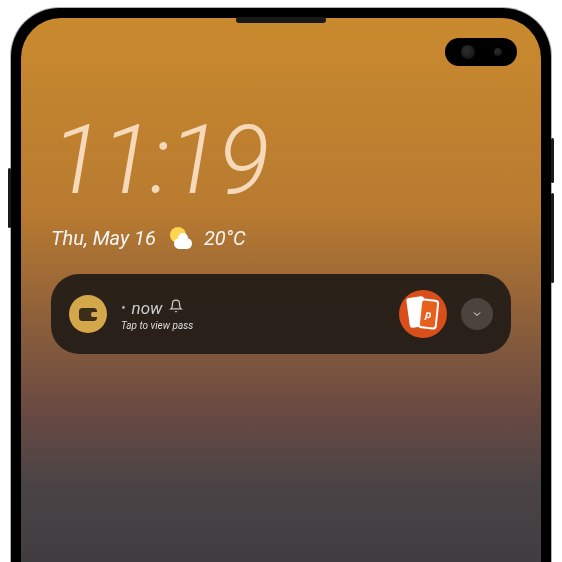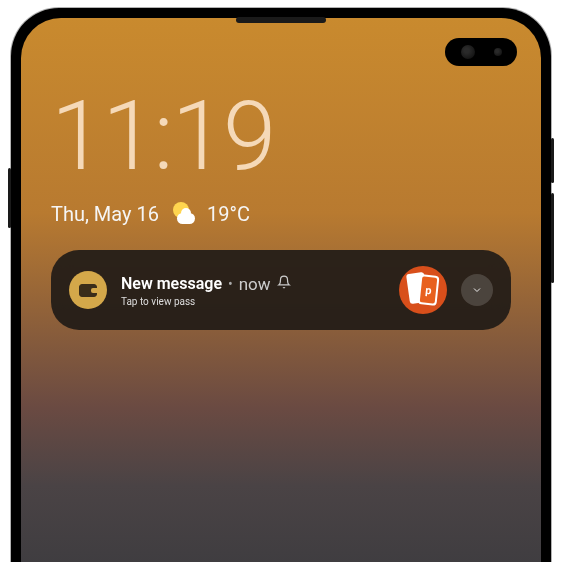--- a/index.html
+++ b/index.html
@@ -61,33 +61,35 @@
       left: 50%;
       transform: translateX(-50%);
       width: 90px;
       height: 6px;
       background: #1a1a1a;
       border-radius: 4px;
       z-index: 5;
     }
     .content {
       position: relative;
-      padding: 70px 30px 0 30px;
+      padding: 94px 30px 0 30px;
       color: #fff;
+      font-style: italic;
     }
     .clock {
       font-size: 96px;
       font-weight: 300;
       color: #f5d9b8;
       letter-spacing: -2px;
       line-height: 1;
       margin-bottom: 18px;
     }
     .date-row {
       display: flex;
+      align-items: center;
       gap: 12px;
       font-size: 20px;
       font-weight: 400;
       color: #f5f5f5;
       margin-bottom: 24px;
     }
     .weather-icon {
       display: inline-flex;
       position: relative;
       width: 24px;
@@ -298,30 +300,29 @@
 
     <div class="content">
       <div class="clock">11:19</div>
 
       <div class="date-row">
         <span>Thu, May 16</span>
         <span class="weather-icon">
           <span class="sun"></span>
           <span class="cloud"></span>
         </span>
-        <span>19°C</span>
+        <span>20°C</span>
       </div>
 
       <div class="notification">
         <div class="notif-icon">
           <div class="wallet-icon"></div>
         </div>
         <div class="notif-body">
           <div class="notif-header">
-            <span class="notif-title">New message</span>
             <span class="notif-sep">•</span>
             <span class="notif-time">now</span>
             <span class="bell-idle">
               <svg width="14" height="14" viewBox="0 0 24 24" fill="none" stroke="currentColor" stroke-width="2">
                 <path d="M18 8a6 6 0 0 0-12 0c0 7-3 9-3 9h18s-3-2-3-9"></path>
                 <path d="M13.7 21a2 2 0 0 1-3.4 0"></path>
                 <path d="M12 3v-1" stroke-dasharray="1 1"></path>
               </svg>
             </span>
           </div>

